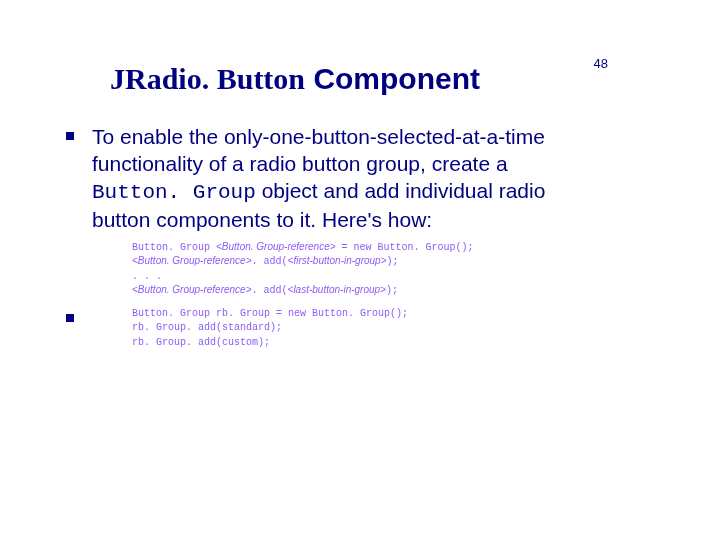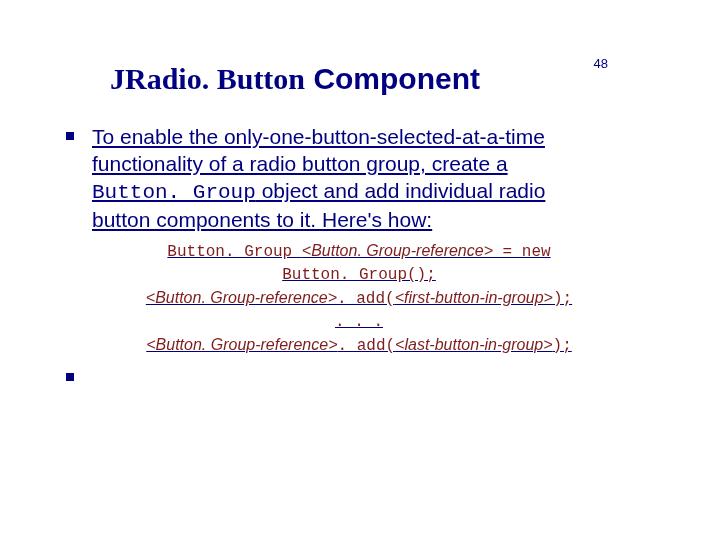--- a/index.html
+++ b/index.html
@@ -41,47 +41,45 @@
   }
   ul.body {
     list-style: none;
     padding: 0;
     margin: 0;
   }
   ul.body > li {
     position: relative;
     padding-left: 32px;
     margin-bottom: 8px;
-    text-decoration: underline;
   }
   ul.body > li::before {
     content: "";
     position: absolute;
     left: 6px;
     top: 8px;
     width: 8px;
     height: 8px;
     background: #000080;
   }
   .para {
     font-size: 21px;
     line-height: 1.28;
     color: #000080;
   }
   .para .mono {
     font-family: "Courier New", monospace;
     font-size: 21px;
   }
   .codeblock {
-    font-size: 16px;
+    font-size: 10px;
     line-height: 1.35;
-    color: #7f1d1d;
+    color: #8b5cf6;
     margin: 6px 0 6px 40px;
     font-family: Verdana, Arial, sans-serif;
-    text-align: center;
   }
   .codeblock .mono, .codeblock.mono {
     font-family: "Courier New", monospace;
   }
   .codeblock .ital { font-style: italic; font-family: Verdana, Arial, sans-serif;}
 </style>
 </head>
 <body>
 
 <div class="slide">
@@ -90,15 +88,16 @@
   <h1 class="title">
     <span class="mono">JRadio. Button</span><span> Component</span>
   </h1>
 
   <ul class="body">
     <li>
       <div class="para">To enable the only-one-button-selected-at-a-time functionality of a radio button group, create a <span class="mono">Button. Group</span> object and add individual radio button components to it. Here's how:</div>
       <div class="codeblock"><span class="mono">Button. Group </span><span class="ital">&lt;Button. Group-reference&gt;</span><span class="mono"> = new Button. Group();</span><br><span class="ital">&lt;Button. Group-reference&gt;</span><span class="mono">. add(</span><span class="ital">&lt;first-button-in-group&gt;</span><span class="mono">);</span><br><span class="mono">. . .</span><br><span class="ital">&lt;Button. Group-reference&gt;</span><span class="mono">. add(</span><span class="ital">&lt;last-button-in-group&gt;</span><span class="mono">);</span></div>
     </li>
     <li>
+      <div class="codeblock"><span class="mono">Button. Group rb. Group = new Button. Group();<br>rb. Group. add(standard);<br>rb. Group. add(custom);</span></div>
     </li>
   </ul>
 </div>
 
 </body></html>

